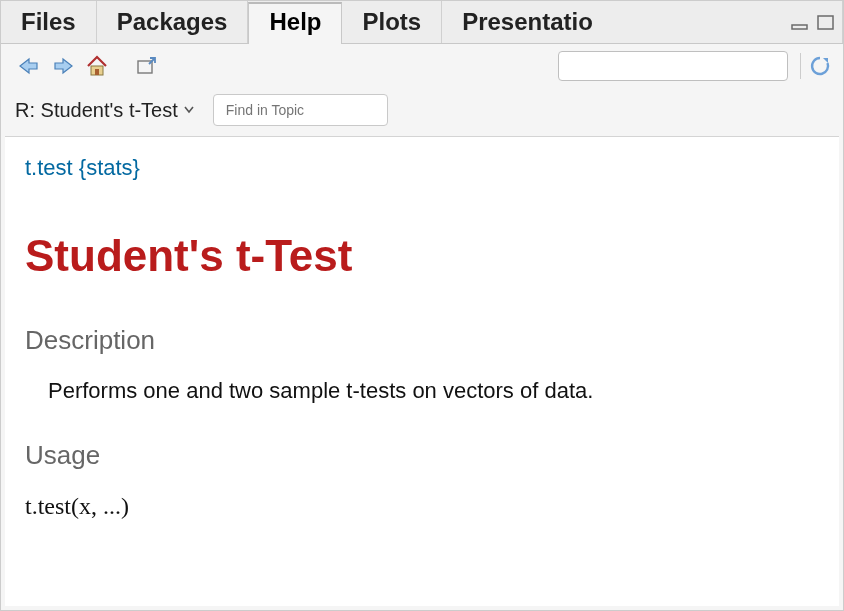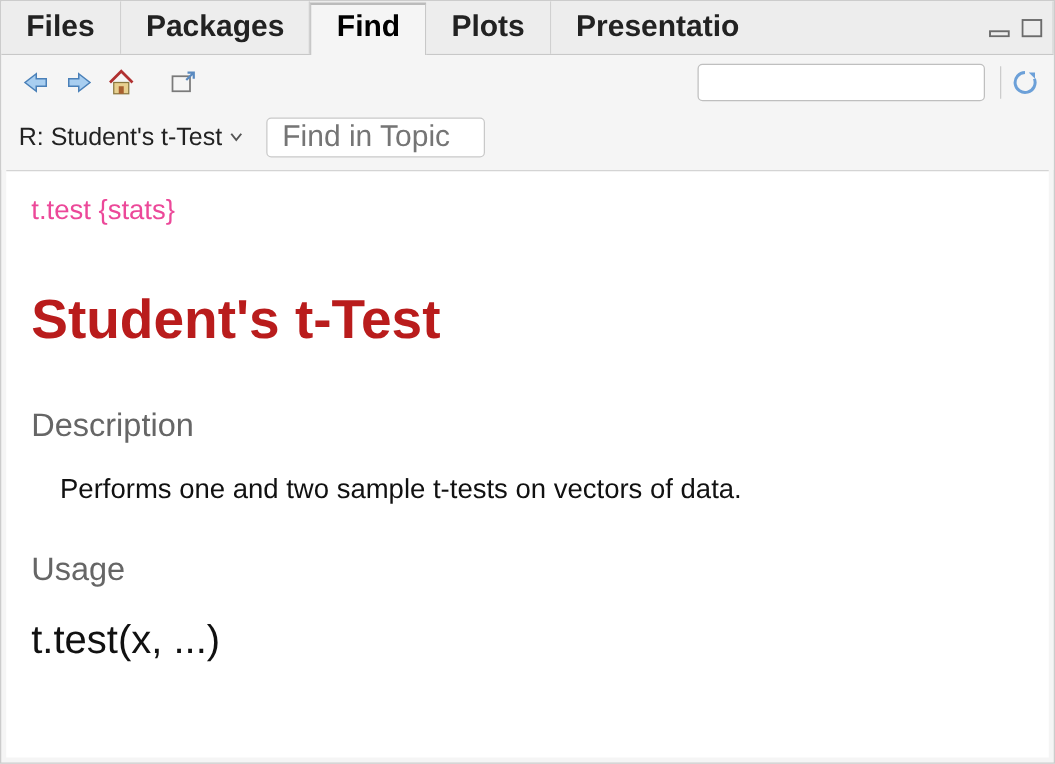--- a/index.html
+++ b/index.html
@@ -115,21 +115,21 @@
       cursor: pointer;
     }
     .find-topic {
       margin-left: 12px;
       border: 1px solid #c9c9c9;
       border-radius: 4px;
       background: #fff;
       height: 32px;
       width: 175px;
       padding: 0 12px;
-      font-size: 24px;
+      font-size: 14px;
       color: #888;
       outline: none;
     }
 
     
     .content-wrap {
       flex: 1;
       background: #fff;
       border-top: 1px solid #d4d4d4;
       overflow-y: scroll;
@@ -137,21 +137,21 @@
     }
     .content-inner { padding: 12px 20px 20px 20px; }
     .doc-head {
       display: flex;
       justify-content: space-between;
       font-size: 22px;
       font-family: Arial, sans-serif;
       margin-bottom: 50px;
       padding-top: 6px;
     }
-    .doc-head span { color: #ec4899; }
+    .doc-head span { color: #0369a1; }
     h1.page-title {
       font-size: 44px;
       font-weight: 700;
       color: #b91c1c;
       margin-bottom: 44px;
       font-family: Arial, sans-serif;
     }
     h2.section {
       font-size: 26px;
       font-weight: 400;
@@ -160,38 +160,38 @@
       font-family: Arial, sans-serif;
     }
     p.desc {
       font-size: 22px;
       color: #111;
       margin-bottom: 36px;
       font-family: Arial, sans-serif;
       margin-left: 23px;
     }
     pre.usage {
-      font-family: Liberation Sans, sans-serif;
-      font-size: 32px;
+      font-family: Liberation Serif, serif;
+      font-size: 24px;
       color: #111;
       margin-top: 6px;
     }
 
     
     .content-wrap::-webkit-scrollbar { width: 14px; }
     .content-wrap::-webkit-scrollbar-track { background: #f0f0f0; }
     .content-wrap::-webkit-scrollbar-thumb { background: #b5b5b5; border-radius: 3px; }
   </style>
 </head>
 <body>
 
 <div class="tabs-row">
   <div class="tab">Files</div>
   <div class="tab">Packages</div>
-  <div class="tab active">Find</div>
+  <div class="tab active">Help</div>
   <div class="tab">Plots</div>
   <div class="tab last">Presentatio</div>
   <div class="window-controls">
     <div class="win-btn">
       <svg width="18" height="14" viewBox="0 0 18 14">
         <rect x="1" y="9" width="15" height="4" fill="none" stroke="#6b6b6b" stroke-width="1.5"></rect>
       </svg>
     </div>
     <div class="win-btn">
       <svg width="18" height="16" viewBox="0 0 18 16">

